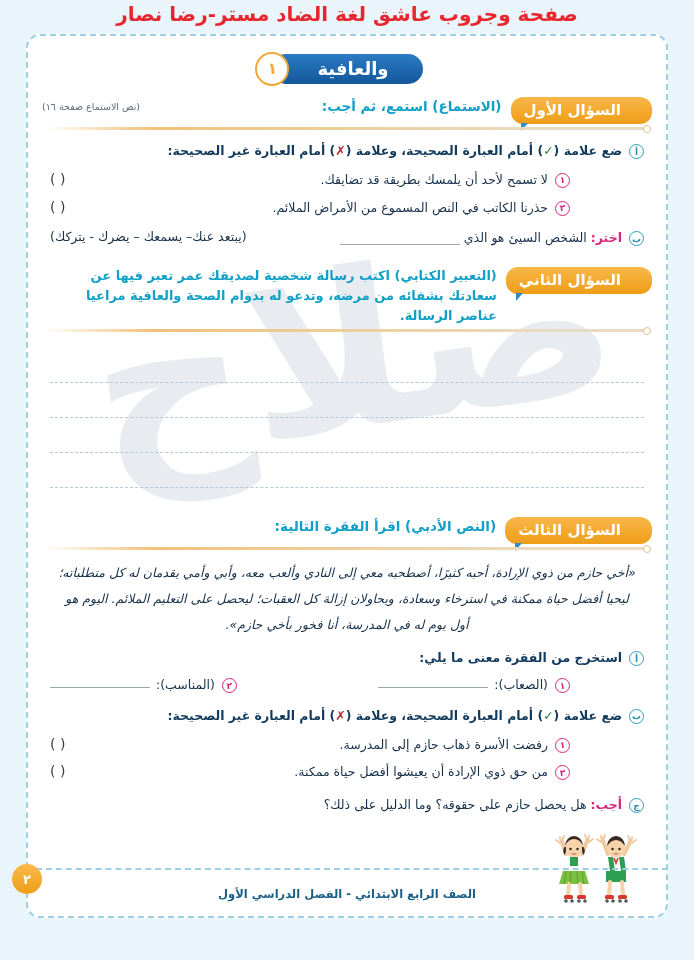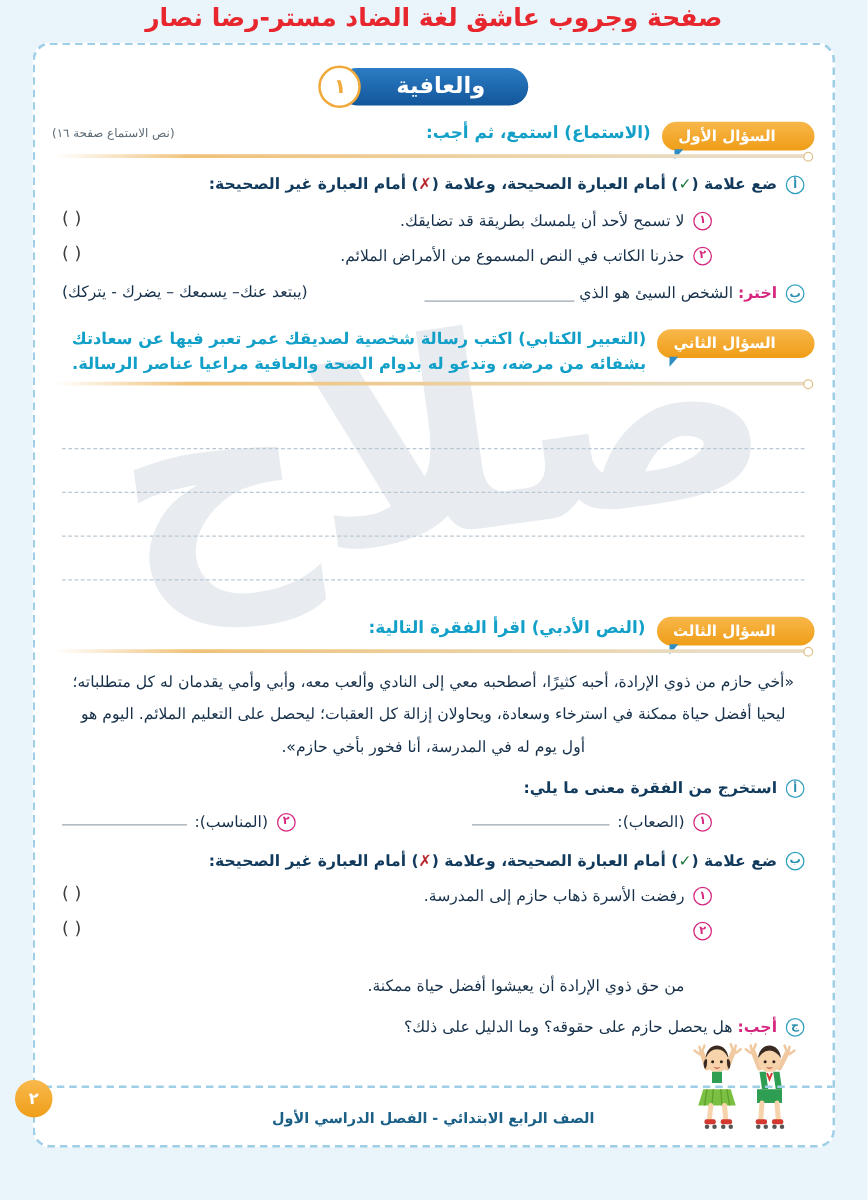--- a/index.html
+++ b/index.html
@@ -91,21 +91,21 @@
     display:flex;flex-direction:row;align-items:flex-start;
     padding:0 14px 0 14px;
     direction:rtl;
   }
   .sec-tab{
     position:relative;
     flex:0 0 auto;
     background:#f4a62a;
     background:linear-gradient(180deg,#f8b74a 0%,#ef9d17 100%);
     color:#fff;
-    font-size:12px;font-weight:bold;
+    font-size:15px;font-weight:bold;
     padding:4px 31px 5px 13px;
     border-radius:12px;
     white-space:nowrap;
     margin-top:1px;
   }
   .sec-tab::after{
     content:"";
     position:absolute;
     left:10px;bottom:-7px;
     border-width:8px 7px 0 0;
@@ -194,20 +194,21 @@
   }
 
   
   .passage{
     margin:10px 26px 0 26px;
     font-size:12.5px;
     color:#16304a;
     line-height:2.05;
     text-align:center;
     direction:rtl;
+    font-style:italic;
   }
 
   
   .kids{
     position:absolute;
     right:18px;bottom:10px;
     width:96px;height:78px;
   }
 </style>
 </head>
@@ -328,21 +329,21 @@
         <div style="width:74px;flex:0 0 auto;"></div>
         <div class="circ sub">١</div>
         <div class="item-text" style="flex:0 1 auto;">رفضت الأسرة ذهاب حازم إلى المدرسة.</div>
         <div style="flex:1 1 auto;"></div>
         <div style="font-size:14px;color:#3a3a3a;">(      )</div>
       </div>
 
       <div class="item">
         <div style="width:74px;flex:0 0 auto;"></div>
         <div class="circ sub">٢</div>
-        <div class="item-text" style="flex:0 1 auto;margin-top:44px;">من حق ذوي الإرادة أن يعيشوا أفضل حياة ممكنة.</div>
+        <div class="item-text" style="flex:0 1 auto;">من حق ذوي الإرادة أن يعيشوا أفضل حياة ممكنة.</div>
         <div style="flex:1 1 auto;"></div>
         <div style="font-size:14px;color:#3a3a3a;">(      )</div>
       </div>
 
       <div class="item" style="margin-top:14px;">
         <div class="circ main">ج</div>
         <div class="item-text">
           <span class="lead">أجب:</span>
           <span>هل يحصل حازم على حقوقه؟ وما الدليل على ذلك؟</span>
         </div>

